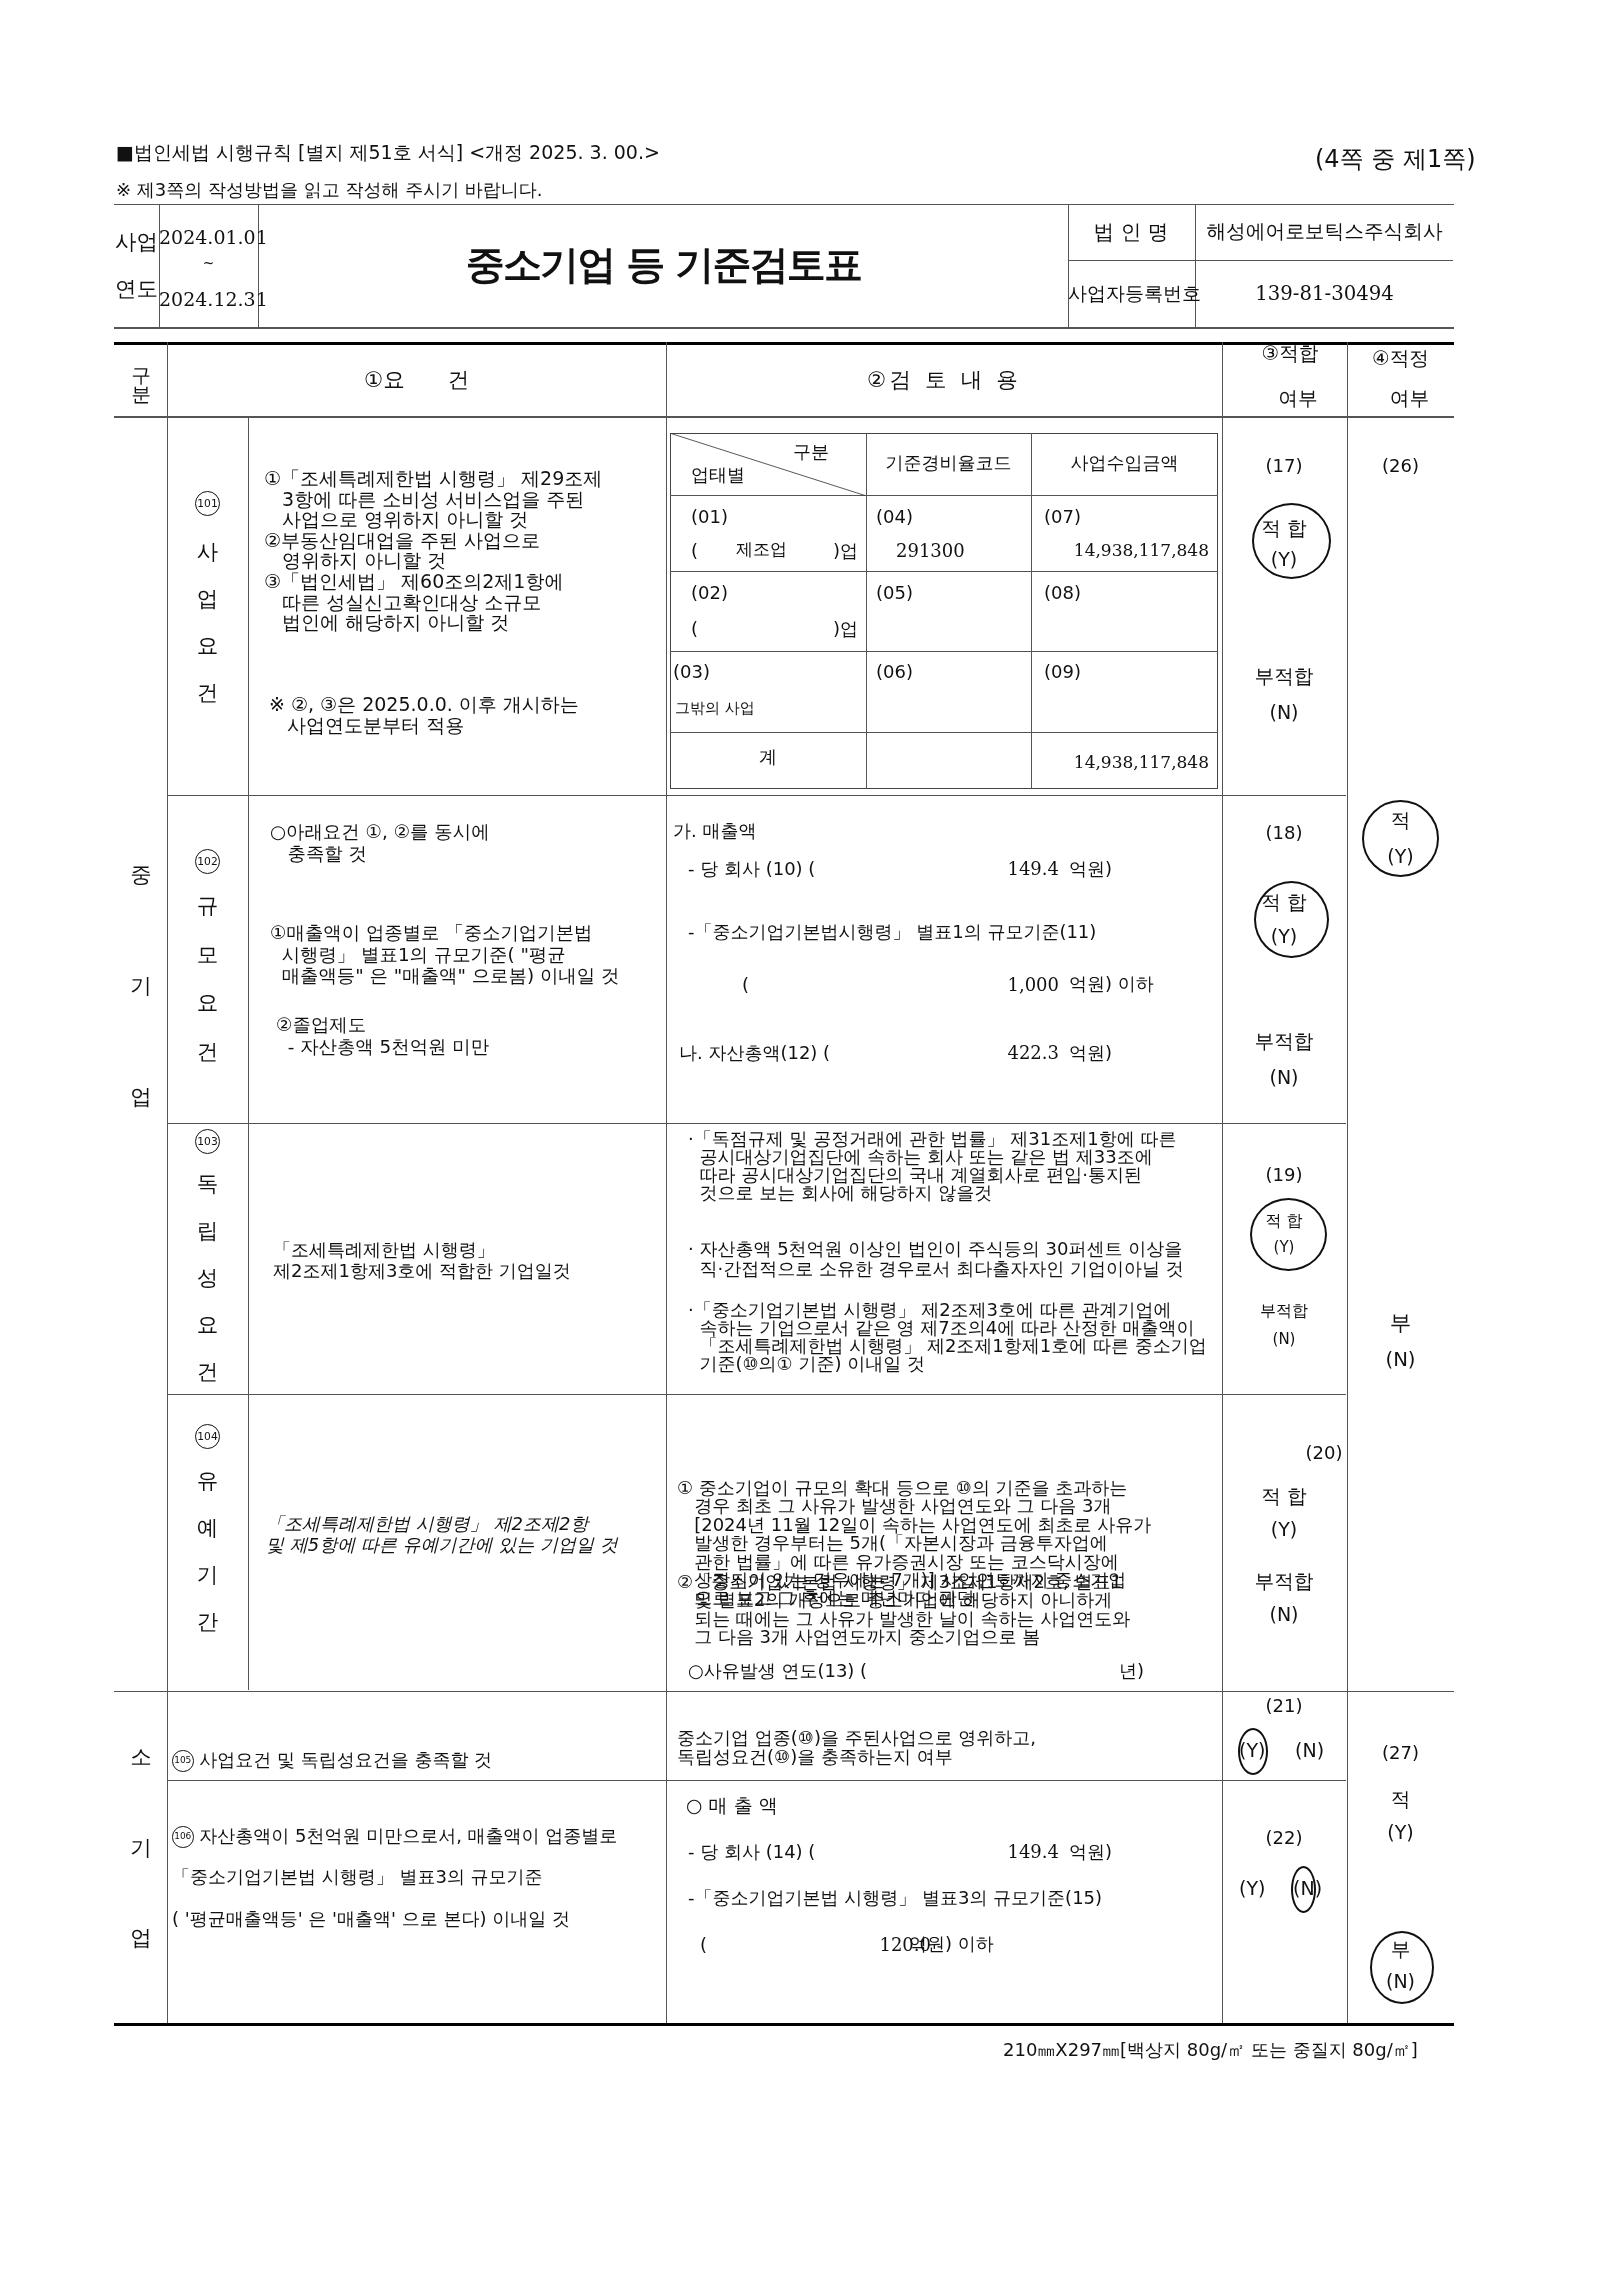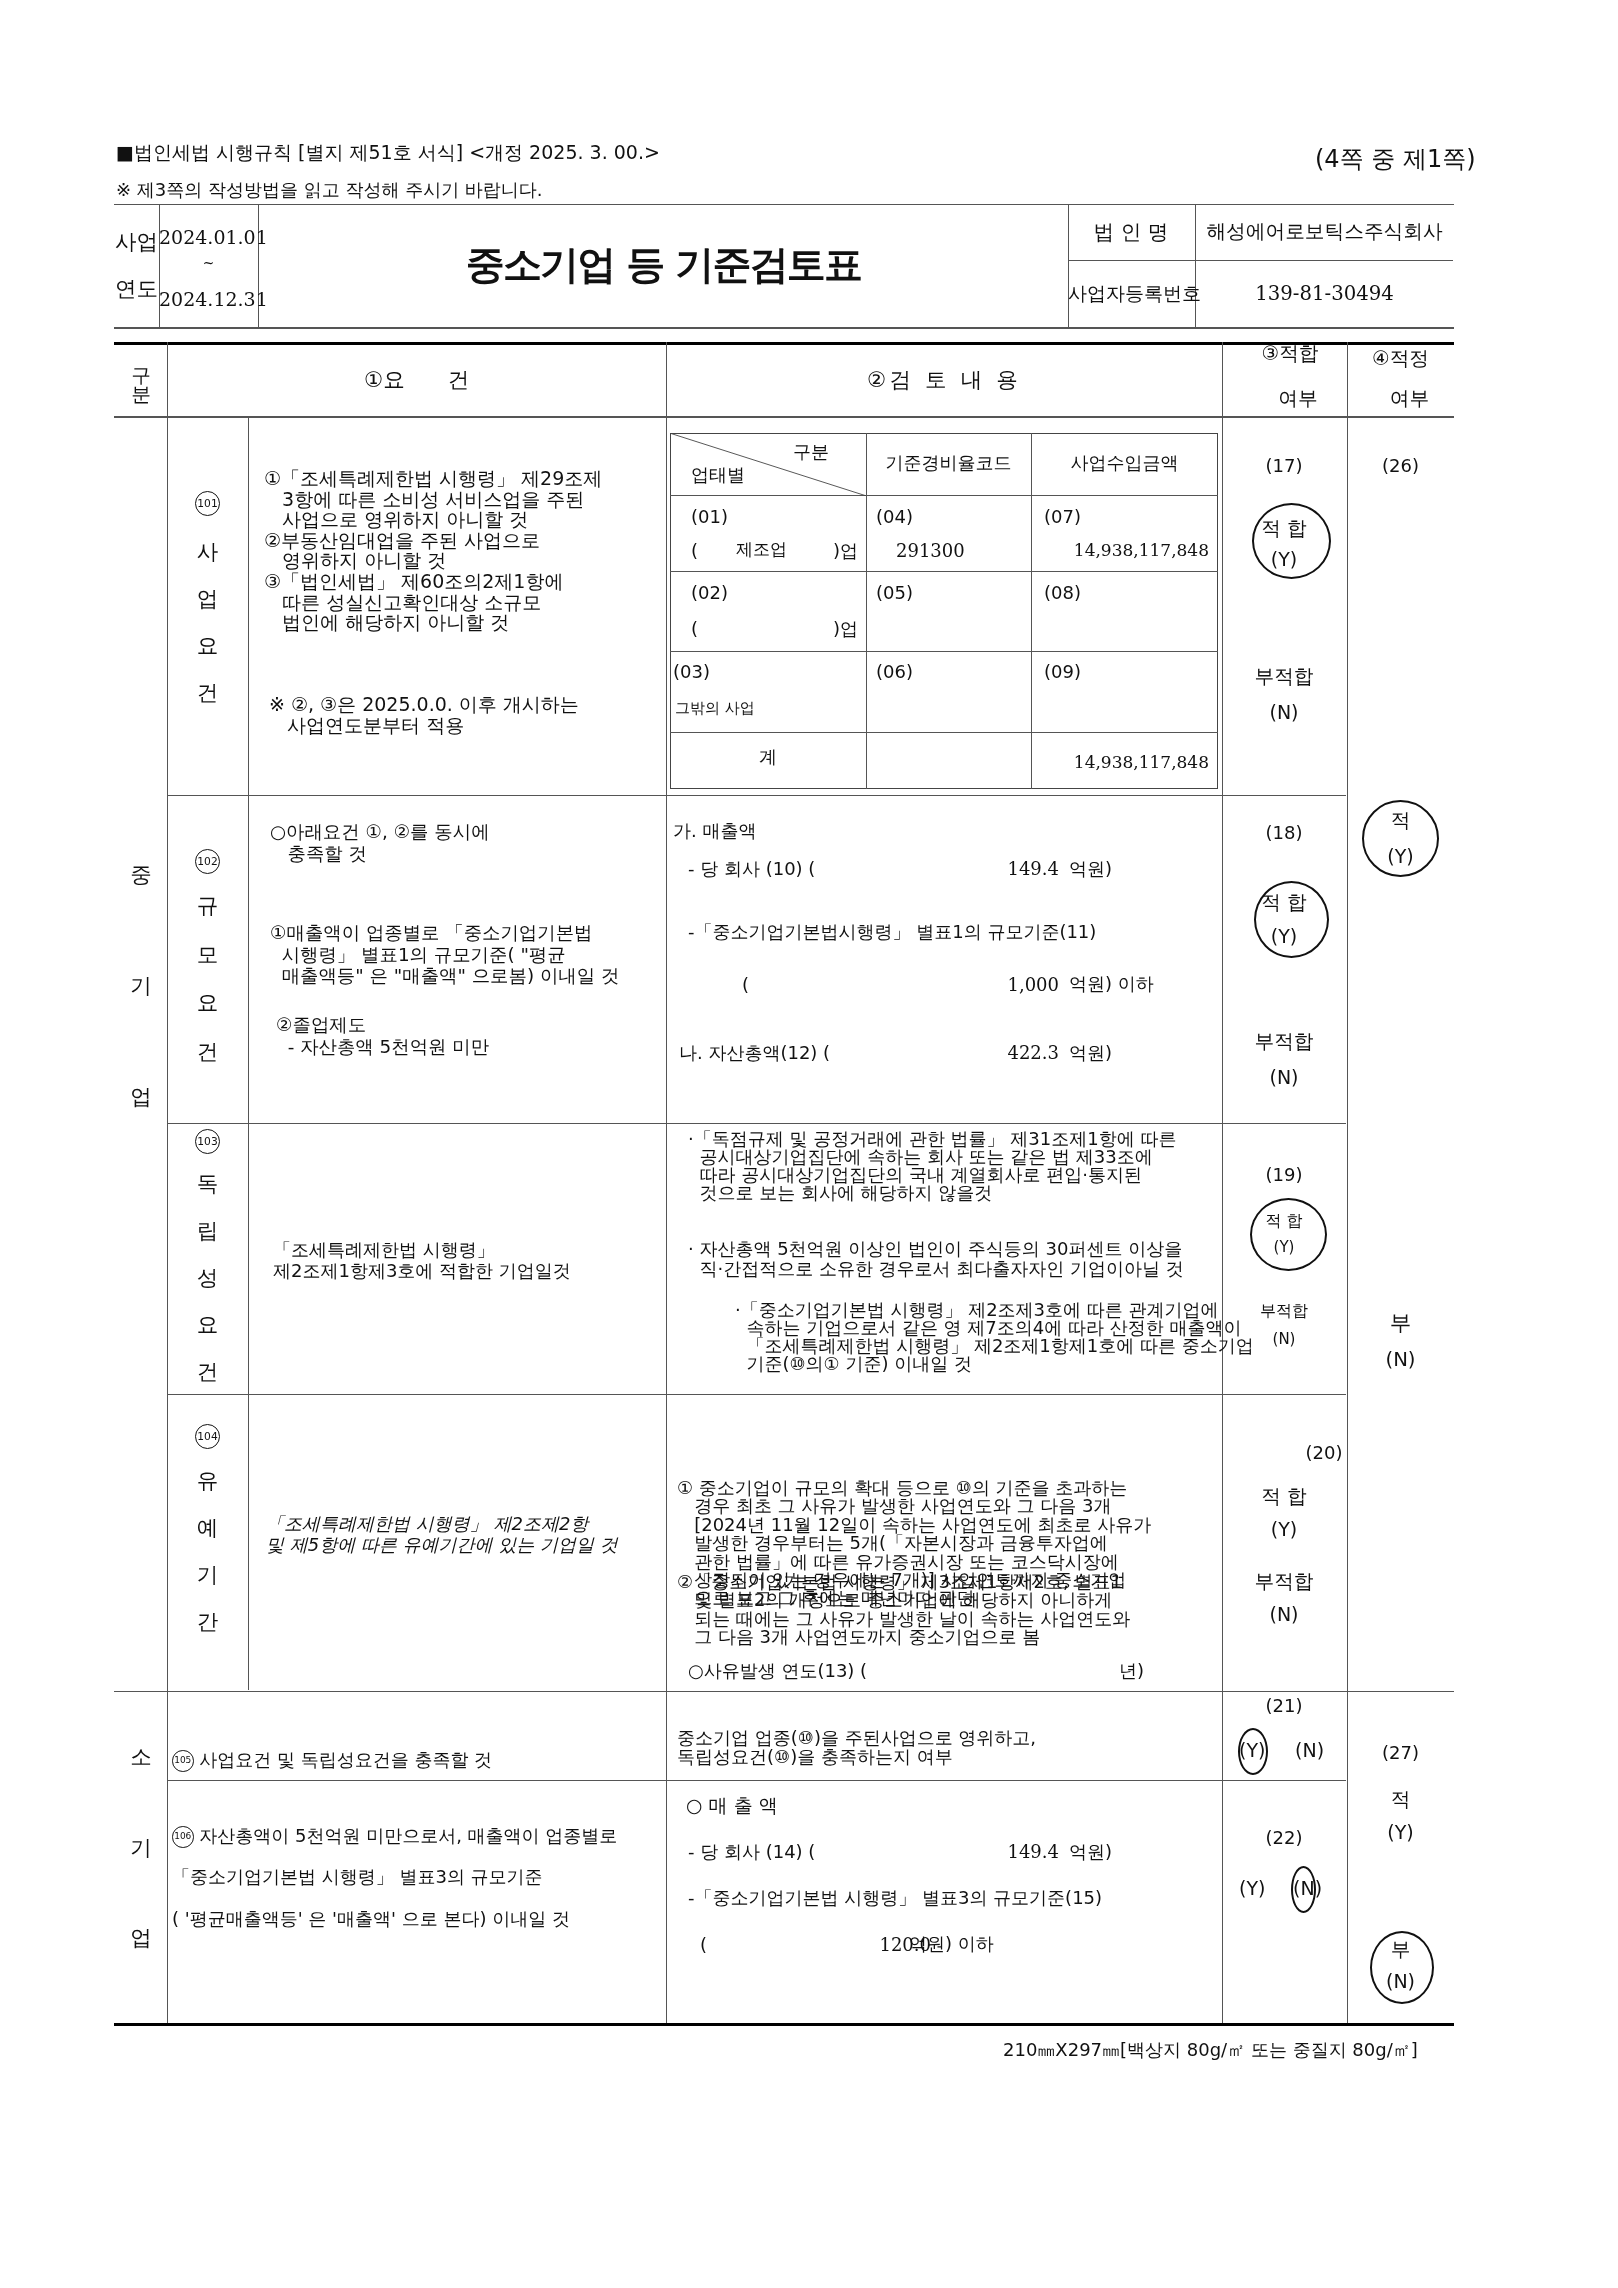--- a/index.html
+++ b/index.html
@@ -192,21 +192,21 @@
   <span>건</span>
 </div>
 <div class="multiline" style="left:273px;top:1240px;font-size:18px;line-height:20.6px;">「조세특례제한법 시행령」
 제2조제1항제3호에 적합한 기업일것</div>
 <div class="multiline" style="left:688px;top:1130px;font-size:18px;line-height:18px;">·「독점규제 및 공정거래에 관한 법률」 제31조제1항에 따른
   공시대상기업집단에 속하는 회사 또는 같은 법 제33조에
   따라 공시대상기업집단의 국내 계열회사로 편입·통지된
   것으로 보는 회사에 해당하지 않을것</div>
 <div class="multiline" style="left:688px;top:1239px;font-size:18px;line-height:19.7px;">· 자산총액 5천억원 이상인 법인이 주식등의 30퍼센트 이상을
   직·간접적으로 소유한 경우로서 최다출자자인 기업이아닐 것</div>
-<div class="multiline" style="left:688px;top:1301px;font-size:18px;line-height:18px;margin-left:47px;">·「중소기업기본법 시행령」 제2조제3호에 따른 관계기업에
+<div class="multiline" style="left:688px;top:1301px;font-size:18px;line-height:18px;">·「중소기업기본법 시행령」 제2조제3호에 따른 관계기업에
   속하는 기업으로서 같은 영 제7조의4에 따라 산정한 매출액이
   「조세특례제한법 시행령」 제2조제1항제1호에 따른 중소기업
   기준(⑩의① 기준) 이내일 것</div>
 
 <div class="t cc" style="left:1222px;top:1164px;width:124px;font-size:18px;">(19)</div>
 <div class="circle" style="left:1250px;top:1198px;width:77px;height:73px;"></div>
 <div class="t cc" style="left:1222px;top:1211px;width:124px;font-size:16px;">적  합</div>
 <div class="t cc" style="left:1222px;top:1238px;width:124px;font-size:15px;">(Y)</div>
 <div class="t cc" style="left:1222px;top:1301px;width:124px;font-size:16px;">부적합</div>
 <div class="t cc" style="left:1222px;top:1330px;width:124px;font-size:15px;">(N)</div>

